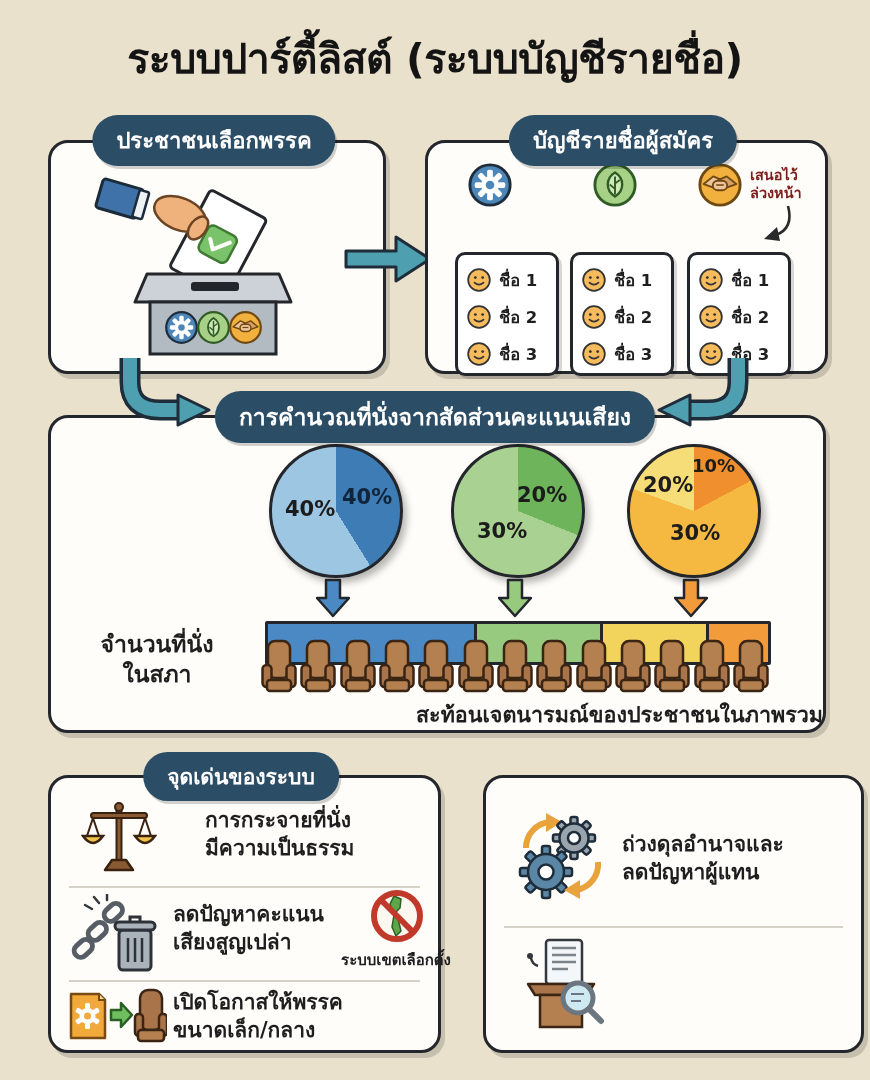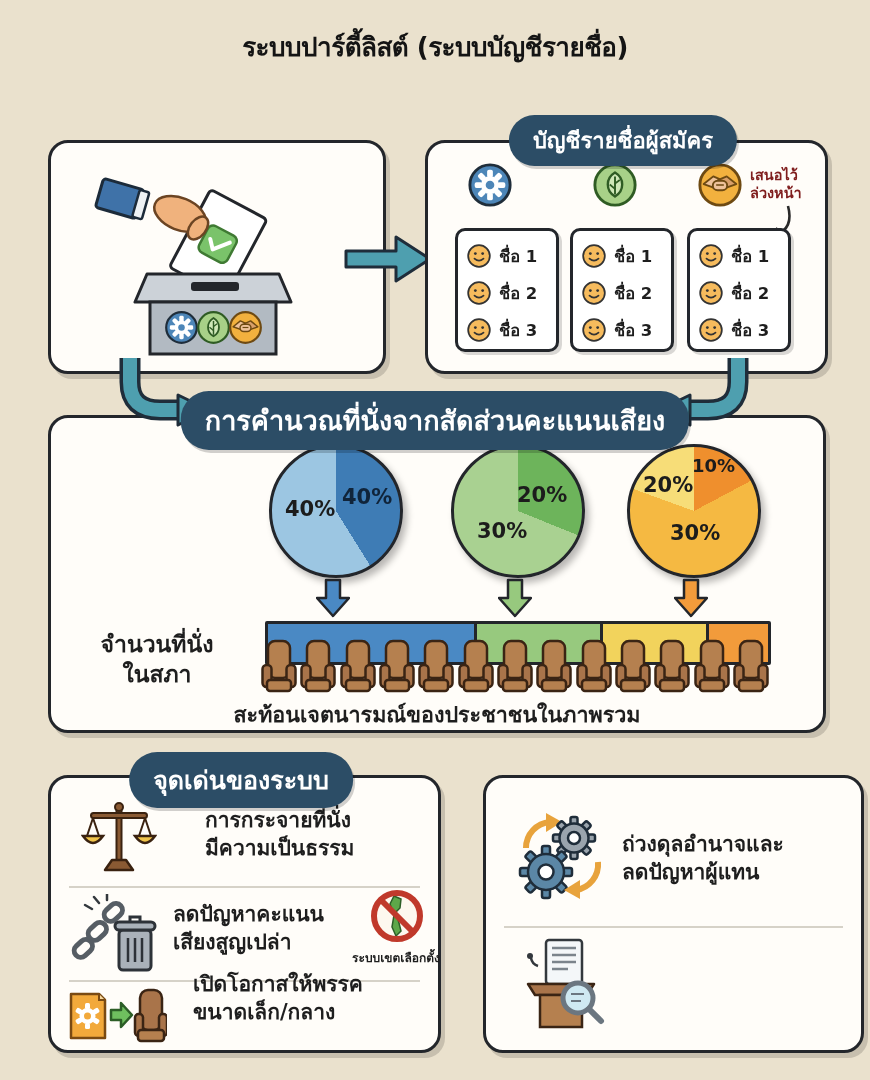--- a/index.html
+++ b/index.html
@@ -1,50 +1,50 @@
 <!DOCTYPE html>
 <html><head>
 <meta charset="utf-8">
 <style>
   html,body{margin:0;padding:0;}
   body{background:#eae1cd;font-family:"DejaVu Sans","Liberation Sans",sans-serif;}
   .page{position:relative;width:870px;height:1080px;background:#eae1cd;overflow:hidden;}
   .ml{white-space:pre-line;}
   .title{position:absolute;left:0;top:26px;width:870px;text-align:center;
-         font-size:26px;font-weight:800;color:#141414;letter-spacing:-.5px;}
+         font-size:41px;font-weight:800;color:#141414;letter-spacing:-.5px;}
   .panel{position:absolute;background:#fffdf9;border:3.5px solid #23262b;border-radius:20px;
          box-shadow:4px 5px 0 rgba(0,0,0,.15);}
   .pill{position:absolute;transform:translateX(-50%);background:#2c4d66;color:#fff;
         font-weight:800;padding:8px 24px;border-radius:28px;white-space:nowrap;
         box-shadow:2px 3px 0 rgba(0,0,0,.18);z-index:6;}
-  .pill.sm{font-size:25px;}
+  .pill.sm{font-size:21px;}
   .pill.md{font-size:22px;}
-  .pill.lg{font-size:27px;}
+  .pill.lg{font-size:23px;}
   
   .picon{position:absolute;width:46px;height:46px;}
   .note{position:absolute;font-size:14.5px;font-weight:700;color:#7f1d1d;line-height:1.25;text-align:left;}
   .card{position:absolute;width:104px;height:124px;background:#fff;border:3px solid #23262b;border-radius:10px;
-        box-shadow:3px 3px 0 rgba(0,0,0,.15);padding:6px 0 0 8px;box-sizing:border-box;}
+        box-shadow:3px 3px 0 rgba(0,0,0,.15);padding:6px 0 0 8px;box-sizing:border-box;margin-top:24px;}
   .crow{display:flex;align-items:center;gap:7px;height:37px;}
   .cname{font-size:16.5px;font-weight:700;color:#1e1e1e;}
   
   .axis-label{position:absolute;width:196px;text-align:center;font-size:23px;font-weight:800;color:#1e1e1e;line-height:1.3;}
   .pie{position:absolute;width:128px;height:128px;border-radius:50%;border:3px solid #23262b;
        box-shadow:4px 5px 7px rgba(0,0,0,.28);}
   .pl{position:absolute;font-size:21px;font-weight:800;color:#1c1c1c;}
   .seatbar{position:absolute;left:214px;top:203px;width:500px;height:38px;border:3px solid #23262b;
            display:flex;overflow:hidden;border-radius:2px;z-index:1;background:#ccc;}
   .seg{height:100%;}
   .seg + .seg{border-left:3px solid #23262b;}
   .seatrow{position:absolute;left:210px;top:221px;width:508px;display:flex;justify-content:space-between;z-index:2;}
-  .caption{position:absolute;left:0;top:279px;width:100%;text-align:center;font-size:21.5px;font-weight:800;color:#1e1e1e;}
+  .caption{position:absolute;left:0;top:279px;width:100%;text-align:right;font-size:21.5px;font-weight:800;color:#1e1e1e;}
   
   .item-text{position:absolute;font-size:21px;font-weight:800;color:#1e1e1e;line-height:1.35;}
   .divider{position:absolute;left:18px;right:18px;height:0;border-top:2.5px solid #d6d2c8;}
-  .badge-cap{position:absolute;font-size:12px;font-weight:700;color:#1e1e1e;text-align:center;}
+  .badge-cap{position:absolute;font-size:15px;font-weight:700;color:#1e1e1e;text-align:center;}
   .absvg{position:absolute;}
   svg{display:block;}
 </style>
 </head>
 <body>
 
 <svg width="0" height="0" style="position:absolute">
   <defs>
     <symbol id="sym-gear" viewBox="0 0 48 48">
       <circle cx="24" cy="24" r="21" fill="#4d86b8" stroke="#1f2d3a" stroke-width="3"></circle>
@@ -87,20 +87,21 @@
       <rect x="6" y="41" width="24" height="11" rx="3" fill="#b5804f" stroke="#3a2414" stroke-width="2.5"></rect>
     </symbol>
   </defs>
 </svg>
 
 <div class="page">
 
   <div class="title">ระบบปาร์ตี้ลิสต์ (ระบบบัญชีรายชื่อ)</div>
 
   <div class="panel" style="left:48px;top:140px;width:332px;height:228px;"></div>
+  <div class="pill md" style="left:214px;top:115px;">ประชาชนเลือกพรรค</div>
   <svg class="absvg" style="left:88px;top:176px;" width="250" height="186" viewBox="0 0 250 186">
 
     <g transform="rotate(28 125 60)">
       <rect x="101" y="20" width="64" height="88" rx="4" fill="#ffffff" stroke="#23262b" stroke-width="3"></rect>
       <rect x="117" y="50" width="32" height="30" rx="6" fill="#7ac36a" stroke="#3f7a33" stroke-width="2.5"></rect>
       <path d="M124 64 l7 8 l12 -14" fill="none" stroke="#ffffff" stroke-width="4" stroke-linecap="round" stroke-linejoin="round"></path>
     </g>
 
     <g>
       <g transform="rotate(16 40 26)">
@@ -351,21 +352,21 @@
         <rect x="18" y="17" width="5" height="6" rx="1.5" transform="rotate(300 20.5 30)"></rect>
         <circle cx="20.5" cy="30" r="8"></circle>
       </g>
       <circle cx="20.5" cy="30" r="3.5" fill="#f2a93b"></circle>
       <polygon points="44,24 54,24 54,17 65,29 54,41 54,34 44,34" fill="#6fbf5f" stroke="#2c5e27" stroke-width="2.5" stroke-linejoin="round"></polygon>
       <rect x="73" y="4" width="22" height="40" rx="8" fill="#a9744a" stroke="#3a2414" stroke-width="2.5"></rect>
       <rect x="68" y="28" width="8" height="22" rx="3.5" fill="#a9744a" stroke="#3a2414" stroke-width="2.5"></rect>
       <rect x="92" y="28" width="8" height="22" rx="3.5" fill="#a9744a" stroke="#3a2414" stroke-width="2.5"></rect>
       <rect x="71" y="44" width="26" height="11" rx="3" fill="#b5804f" stroke="#3a2414" stroke-width="2.5"></rect>
     </svg>
-    <div class="item-text ml" style="left:122px;top:192px;margin-left:20px;">เปิดโอกาสให้พรรค
+    <div class="item-text ml" style="left:122px;top:210px;">เปิดโอกาสให้พรรค
 ขนาดเล็ก/กลาง</div>
   </div>
   <div class="pill sm" style="left:241px;top:752px;">จุดเด่นของระบบ</div>
 
   <div class="panel" style="left:483px;top:775px;width:339px;height:272px;padding-left:36px;">
 
     <svg class="absvg" style="left:30px;top:28px;" width="92" height="96" viewBox="0 0 92 96">
       <path d="M10 42 A26 26 0 0 1 34 16" stroke="#e8a33c" stroke-width="6" fill="none"></path>
       <polygon points="30,7 46,16 30,26" fill="#e8a33c"></polygon>
       <g transform="translate(58 32)">

